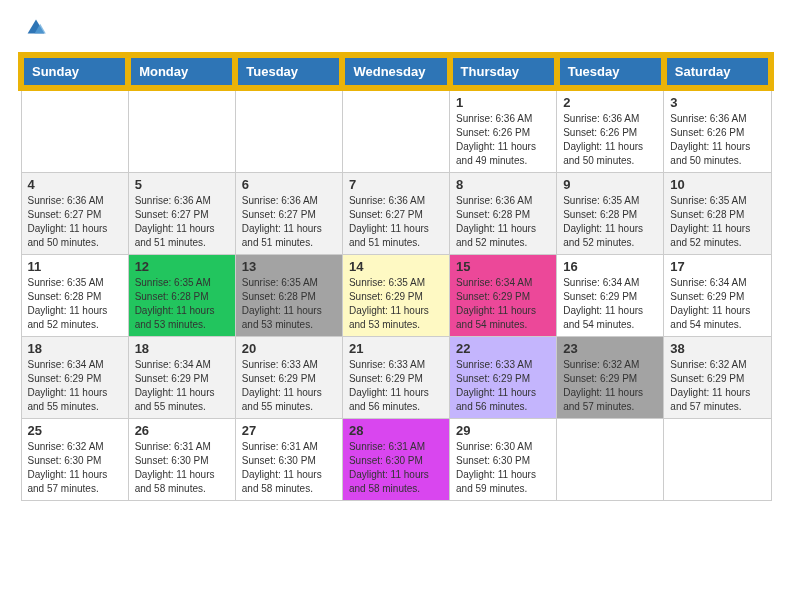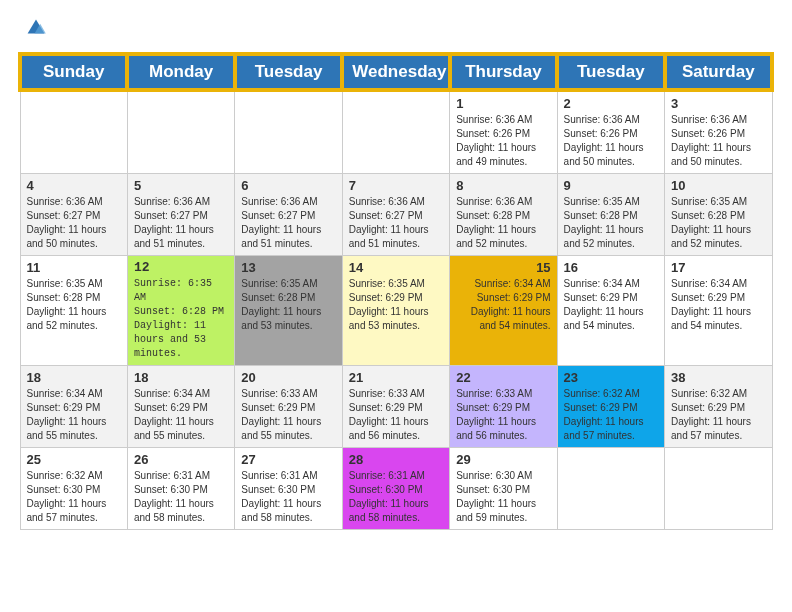--- a/index.html
+++ b/index.html
@@ -56,25 +56,25 @@
       color: #555;
     }
     .calendar-table {
       width: 100%;
       border-collapse: collapse;
       table-layout: fixed;
     }
     .calendar-table th {
       background-color: #2e75b6;
       color: #fff;
-      text-align: center;
+      text-align: left;
       padding: 6px 8px;
-      font-size: 17px;
+      font-size: 13px;
       font-weight: bold;
-      border: 4px solid #eab308;
+      border: 6px solid #eab308;
     }
     .calendar-table td {
       border: 1px solid #ccc;
       vertical-align: top;
       padding: 4px 6px;
       font-size: 10.5px;
       color: #333;
       height: 80px;
       width: 113px;
     }
@@ -205,39 +205,39 @@
 Daylight: 11 hours and 52 minutes.</div>
           </td>
         </tr>
         <tr>
           <td style="background-color: rgb(255, 255, 255);">
             <span class="cell-day">11</span>
             <div class="cell-info" style="white-space: pre-line;">Sunrise: 6:35 AM
 Sunset: 6:28 PM
 Daylight: 11 hours and 52 minutes.</div>
           </td>
-          <td style="background-color: #bef264; font-family: Liberation Mono, monospace;">
+          <td style="background-color: #22c55e;">
             <span class="cell-day">12</span>
             <div class="cell-info" style="white-space: pre-line;">Sunrise: 6:35 AM
 Sunset: 6:28 PM
 Daylight: 11 hours and 53 minutes.</div>
           </td>
           <td style="background-color: #a3a3a3;">
             <span class="cell-day">13</span>
             <div class="cell-info" style="white-space: pre-line;">Sunrise: 6:35 AM
 Sunset: 6:28 PM
 Daylight: 11 hours and 53 minutes.</div>
           </td>
           <td style="background-color: #fef9c3;">
             <span class="cell-day">14</span>
             <div class="cell-info" style="white-space: pre-line;">Sunrise: 6:35 AM
 Sunset: 6:29 PM
 Daylight: 11 hours and 53 minutes.</div>
           </td>
-          <td style="background-color: #eab308; text-align: right;">
+          <td style="background-color: #ec4899;">
             <span class="cell-day">15</span>
             <div class="cell-info" style="white-space: pre-line;">Sunrise: 6:34 AM
 Sunset: 6:29 PM
 Daylight: 11 hours and 54 minutes.</div>
           </td>
           <td style="background-color: rgb(255, 255, 255);">
             <span class="cell-day">16</span>
             <div class="cell-info" style="white-space: pre-line;">Sunrise: 6:34 AM
 Sunset: 6:29 PM
 Daylight: 11 hours and 54 minutes.</div>
@@ -273,21 +273,21 @@
             <div class="cell-info" style="white-space: pre-line;">Sunrise: 6:33 AM
 Sunset: 6:29 PM
 Daylight: 11 hours and 56 minutes.</div>
           </td>
           <td style="background-color: #c4b5fd;">
             <span class="cell-day">22</span>
             <div class="cell-info" style="white-space: pre-line;">Sunrise: 6:33 AM
 Sunset: 6:29 PM
 Daylight: 11 hours and 56 minutes.</div>
           </td>
-          <td style="background-color: #0ea5e9;">
+          <td style="background-color: #a3a3a3;">
             <span class="cell-day">23</span>
             <div class="cell-info" style="white-space: pre-line;">Sunrise: 6:32 AM
 Sunset: 6:29 PM
 Daylight: 11 hours and 57 minutes.</div>
           </td>
           <td style="background-color: rgb(242, 242, 242);">
             <span class="cell-day">38</span>
             <div class="cell-info" style="white-space: pre-line;">Sunrise: 6:32 AM
 Sunset: 6:29 PM
 Daylight: 11 hours and 57 minutes.</div>

